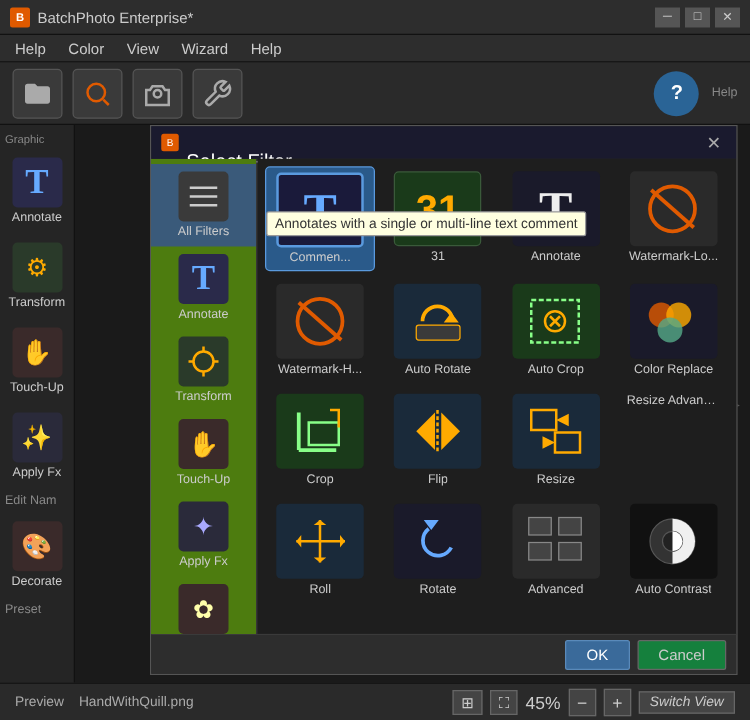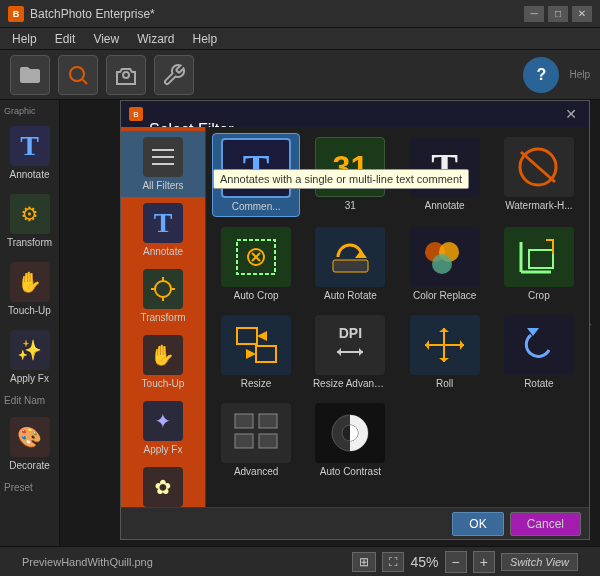--- a/index.html
+++ b/index.html
@@ -117,22 +117,22 @@
       padding: 2px 4px;
     }
 
     
     .status-bar {
       height: 30px;
       background: #2a2a2a;
       border-top: 1px solid #111;
       display: flex;
       align-items: center;
-      padding: 0 22px;
-      gap: 0;
+      padding: 0 12px;
+      gap: 12px;
       font-size: 11px;
       color: #aaa;
     }
     .preview-filename {
       color: #aaa;
       font-size: 11px;
     }
     .status-bar-controls {
       display: flex;
       align-items: center;
@@ -198,21 +198,21 @@
 
     
     .filter-content {
       display: flex;
       height: 380px;
     }
 
     
     .filter-nav {
       width: 85px;
-      background: #c2410c;
+      background: #4d7c0f;
       border-right: 1px solid #3a3a3a;
       padding: 4px 0;
       overflow-y: auto;
     }
     .filter-nav-item {
       display: flex;
       flex-direction: column;
       align-items: center;
       padding: 6px 4px;
       cursor: pointer;
@@ -304,21 +304,21 @@
       font-size: 12px;
       cursor: pointer;
       border-radius: 2px;
     }
     .ok-btn {
       background: #3a6a9a;
       border: 1px solid #5a8aba;
       color: white;
     }
     .cancel-btn {
-      background: #a21caf;
+      background: #15803d;
       border: 1px solid #666;
       color: #ccc;
     }
 
     
     .filter-grid-area::-webkit-scrollbar { width: 8px; }
     .filter-grid-area::-webkit-scrollbar-track { background: #1e1e1e; }
     .filter-grid-area::-webkit-scrollbar-thumb { background: #555; border-radius: 4px; }
 
     
@@ -362,21 +362,21 @@
   </div>
   <div class="title-bar-controls">
     <button class="title-btn">─</button>
     <button class="title-btn">□</button>
     <button class="title-btn close">✕</button>
   </div>
 </div>
 
 <div class="menu-bar">
   <span class="menu-item">Help</span>
-  <span class="menu-item">Edit</span>
+  <span class="menu-item">Color</span>
   <span class="menu-item">View</span>
   <span class="menu-item">Wizard</span>
   <span class="menu-item">Help</span>
 </div>
 
 <div class="toolbar">
   <div class="toolbar-btn">
     <svg width="24" height="24" viewBox="0 0 24 24" fill="#aaa">
         <path d="M20 6h-8l-2-2H4c-1.1 0-2 .9-2 2v12c0 1.1.9 2 2 2h16c1.1 0 2-.9 2-2V8c0-1.1-.9-2-2-2z"></path>
       </svg>
@@ -504,52 +504,61 @@
                 <span style="color:#fa0;font-size:32px;font-weight:bold;">31</span>
               </div>
               <span class="filter-label">31</span>
             </div>
             <div class="filter-item">
               <div class="filter-icon-box" style="background:#1a1a2a;">
                 <span style="color:#eee;font-size:40px;font-weight:bold;font-family:serif;">T</span>
               </div>
               <span class="filter-label">Annotate</span>
             </div>
-
             <div class="filter-item">
               <div class="filter-icon-box" style="background:#2a2a2a;">
                 <svg width="55" height="50" viewBox="0 0 55 50">
                     <circle cx="27" cy="25" r="18" fill="none" stroke="#e05a00" stroke-width="3"></circle>
                     <line x1="10" y1="10" x2="44" y2="40" stroke="#e05a00" stroke-width="3"></line>
                   </svg>
               </div>
+              <span class="filter-label">Watermark-Lo...</span>
+            </div>
+
+            <div class="filter-item">
+              <div class="filter-icon-box" style="background:#2a2a2a;">
+                <svg width="55" height="50" viewBox="0 0 55 50">
+                    <circle cx="27" cy="25" r="18" fill="none" stroke="#e05a00" stroke-width="3"></circle>
+                    <line x1="10" y1="10" x2="44" y2="40" stroke="#e05a00" stroke-width="3"></line>
+                  </svg>
+              </div>
               <span class="filter-label">Watermark-H...</span>
+            </div>
+            <div class="filter-item">
+              <div class="filter-icon-box" style="background:#1a2a3a;">
+                <svg width="55" height="50" viewBox="0 0 55 50">
+                    <path d="M15 25 A12 12 0 0 1 39 25" fill="none" stroke="#fa0" stroke-width="3"></path>
+                    <polygon points="38,18 44,26 32,26" fill="#fa0"></polygon>
+                    <rect x="10" y="28" width="35" height="12" rx="2" fill="#3a3a3a" stroke="#fa0" stroke-width="1"></rect>
+                  </svg>
+              </div>
+              <span class="filter-label">Auto Rotate</span>
             </div>
             <div class="filter-item">
               <div class="filter-icon-box" style="background:#1a3a1a;">
                 <svg width="55" height="50" viewBox="0 0 55 50">
                     <rect x="8" y="8" width="38" height="34" fill="none" stroke="#8f8" stroke-width="2" stroke-dasharray="4,2"></rect>
                     <circle cx="27" cy="25" r="8" fill="none" stroke="#fa0" stroke-width="2"></circle>
                     <line x1="23" y1="21" x2="31" y2="29" stroke="#fa0" stroke-width="2"></line>
                     <line x1="31" y1="21" x2="23" y2="29" stroke="#fa0" stroke-width="2"></line>
                   </svg>
               </div>
               <span class="filter-label">Auto Crop</span>
             </div>
             <div class="filter-item">
-              <div class="filter-icon-box" style="background:#1a2a3a;">
-                <svg width="55" height="50" viewBox="0 0 55 50">
-                    <path d="M15 25 A12 12 0 0 1 39 25" fill="none" stroke="#fa0" stroke-width="3"></path>
-                    <polygon points="38,18 44,26 32,26" fill="#fa0"></polygon>
-                    <rect x="10" y="28" width="35" height="12" rx="2" fill="#3a3a3a" stroke="#fa0" stroke-width="1"></rect>
-                  </svg>
-              </div>
-              <span class="filter-label">Auto Rotate</span>
-            </div>
-            <div class="filter-item">
               <div class="filter-icon-box" style="background:#1a1a2a;">
                 <svg width="55" height="50" viewBox="0 0 55 50">
                     <circle cx="18" cy="20" r="10" fill="#e05a00" opacity="0.8"></circle>
                     <circle cx="32" cy="20" r="10" fill="#fa0" opacity="0.8"></circle>
                     <circle cx="25" cy="32" r="10" fill="#5a8" opacity="0.8"></circle>
                   </svg>
               </div>
               <span class="filter-label">Color Replace</span>
             </div>
 
@@ -560,36 +569,39 @@
                     <line x1="10" y1="40" x2="40" y2="40" stroke="#8f8" stroke-width="3"></line>
                     <rect x="18" y="18" width="24" height="18" fill="none" stroke="#8f8" stroke-width="2"></rect>
                     <path d="M35 8 L42 8 L42 22" fill="none" stroke="#fa0" stroke-width="2"></path>
                   </svg>
               </div>
               <span class="filter-label">Crop</span>
             </div>
             <div class="filter-item">
               <div class="filter-icon-box" style="background:#1a2a3a;">
                 <svg width="55" height="50" viewBox="0 0 55 50">
+                    <polygon points="10,25 25,10 25,40" fill="#fa0"></polygon>
+                    <polygon points="45,25 30,10 30,40" fill="#fa0"></polygon>
+                    <line x1="27" y1="8" x2="27" y2="42" stroke="#fa0" stroke-width="2" stroke-dasharray="3,2"></line>
+                  </svg>
+              </div>
+              <span class="filter-label">Flip</span>
+            </div>
+            <div class="filter-item">
+              <div class="filter-icon-box" style="background:#1a2a3a;">
+                <svg width="55" height="50" viewBox="0 0 55 50">
                     <rect x="8" y="8" width="20" height="16" fill="none" stroke="#fa0" stroke-width="2"></rect>
                     <polygon points="28,16 38,11 38,21" fill="#fa0"></polygon>
                     <rect x="27" y="26" width="20" height="16" fill="none" stroke="#fa0" stroke-width="2"></rect>
                     <polygon points="27,34 17,29 17,39" fill="#fa0"></polygon>
                   </svg>
               </div>
               <span class="filter-label">Resize</span>
             </div>
             <div class="filter-item">
-              <div class="filter-icon-box" style="background:#2a2a2a;">
-                <div style="color:#ccc;font-size:14px;font-weight:bold;text-align:center;line-height:1.2;">DPI<br><svg width="30" height="20" viewBox="0 0 30 20">
-                      <line x1="2" y1="10" x2="28" y2="10" stroke="#ccc" stroke-width="2"></line>
-                      <polygon points="24,6 28,10 24,14" fill="#ccc"></polygon>
-                      <polygon points="6,6 2,10 6,14" fill="#ccc"></polygon>
-                    </svg></div>
-              </div>
               <span class="filter-label">Resize Advanced</span>
             </div>
 
             <div class="filter-item">
               <div class="filter-icon-box" style="background:#1a2a3a;">
                 <svg width="55" height="50" viewBox="0 0 55 50">
                     <line x1="8" y1="25" x2="47" y2="25" stroke="#fa0" stroke-width="2"></line>
                     <polygon points="43,20 47,25 43,30" fill="#fa0"></polygon>
                     <polygon points="12,20 8,25 12,30" fill="#fa0"></polygon>
                     <line x1="27" y1="8" x2="27" y2="42" stroke="#fa0" stroke-width="2"></line>

